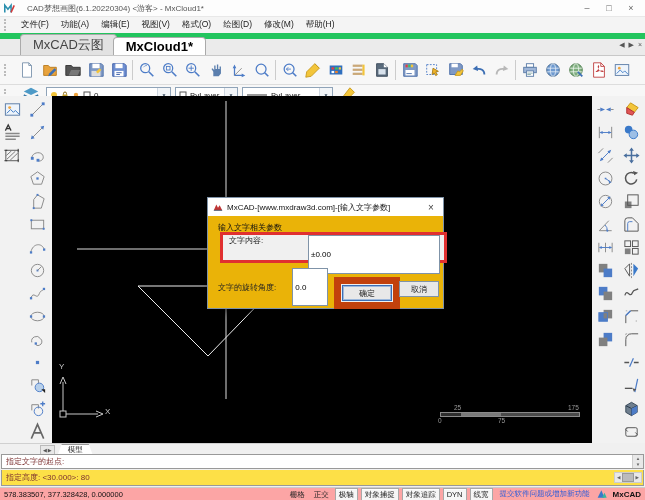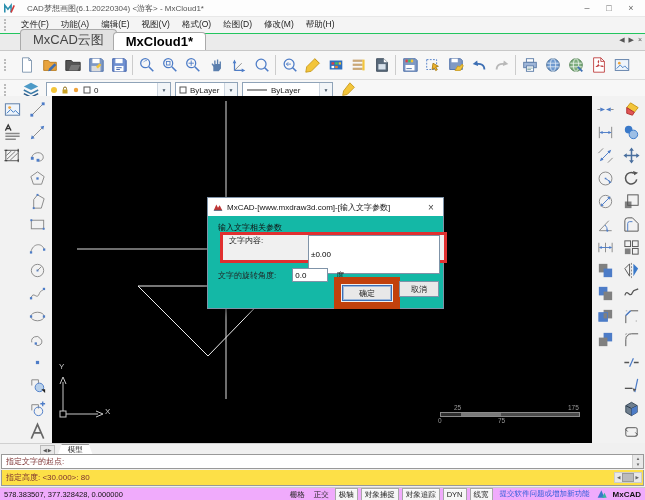--- a/index.html
+++ b/index.html
@@ -6,21 +6,21 @@
   body{width:645px;height:500px;position:relative;background:#f0f0f0;
        font-family:"Liberation Sans","DejaVu Sans",sans-serif;font-size:9px;color:#222;overflow:hidden}
   svg{display:block}
   .ic svg{width:18px;height:18px}
   
   .titlebar{height:16px;background:#fdfdfd;display:flex;align-items:center;padding:0 4px;gap:12px;border-bottom:1px solid #e8e8e8}
   .titlebar .title{font-size:8px;color:#555}
   .wctrl{margin-left:auto;display:flex;gap:2px}
   .wctrl span{width:20px;text-align:center;font-size:9px;color:#666;cursor:default}
   
-  .menubar{height:16px;background:#f4f4f4;display:flex;align-items:center;padding-left:2px;border-bottom:1px solid #22c55e}
+  .menubar{height:16px;background:#f4f4f4;display:flex;align-items:center;padding-left:2px;border-bottom:6px solid #22c55e}
   .grip{width:5px;height:12px;border-left:2px dotted #bbb;margin:0 4px 0 2px}
   .menu-item{padding:1px 6px;font-size:8.5px;color:#222;cursor:default}
   
   .tabbar{height:16px;background:#ebebeb;display:flex;align-items:flex-end;padding-left:20px;border-bottom:1px solid #c8c8c8;position:relative}
   .tab{font-size:13px;padding:1px 12px 1px;background:#e2e2e2;border:1px solid #aaa;border-bottom:none;border-radius:4px 4px 0 0;margin-right:-4px;color:#444}
   .tab.active{background:#fff;font-weight:bold;color:#000;z-index:2;position:relative}
   .tabctrl{position:absolute;right:3px;top:2px;display:flex;gap:4px;font-size:7px;color:#555}
   
   .toolbar-main{height:28px;background:#f7f7f7;display:flex;align-items:center;border-bottom:1px solid #ddd;padding-left:2px}
   .ic{width:23px;height:24px;display:flex;align-items:center;justify-content:center}
@@ -36,48 +36,48 @@
   .col{display:flex;flex-direction:column;align-items:center;padding-top:2px}
   .pbtn{width:23px;height:23px;display:flex;align-items:center;justify-content:center}
   .pbtn svg{width:19px;height:19px}
   .canvas{width:540px;height:347px;background:#000;position:relative;flex:none}
   .ucs-label{position:absolute;color:#c8c8c8;font-size:8px}
   
   .scalebar{position:absolute;left:388px;top:308px;width:140px;height:20px}
   .scalebar .lab{position:absolute;color:#9a9a9a;font-size:6.5px}
   .sbar{position:absolute;left:0;top:8px;width:140px;height:5px;border:1px solid #8a8a8a;display:flex;box-sizing:border-box}
   
-  .dialog{position:absolute;left:207px;top:197px;width:235px;height:110px;background:#14b8a6;border:1px solid #7f93a8;box-shadow:3px 3px 8px rgba(0,0,0,.55);z-index:10}
+  .dialog{position:absolute;left:207px;top:197px;width:235px;height:110px;background:#eab308;border:1px solid #7f93a8;box-shadow:3px 3px 8px rgba(0,0,0,.55);z-index:10}
   .dlg-title{height:18px;background:#fff;display:flex;align-items:center;padding:0 5px;gap:4px;font-size:8px;color:#111}
   .dlg-close{margin-left:auto;font-size:10px;color:#444;width:14px;text-align:center}
   .dlg-section{font-size:8px;margin:6px 0 0 10px;color:#111}
   .red-row{position:absolute;left:12px;top:34px;width:221px;height:25px;border:3px solid #e03030;display:flex;align-items:flex-start;background:#f0f0f0}
   .red-row label{font-size:8px;margin-left:6px}
   .red-row input{position:absolute;left:85px;width:126px;height:13px;border:1px solid #7f93a8;font-size:8px;padding:12px 2px;font-family:inherit}
   .rot-row{position:absolute;left:10px;top:70px;display:flex;align-items:center;font-size:8px}
-  .rot-row input{width:30px;height:12px;border:1px solid #7f93a8;font-size:8px;padding:0 2px;margin-left:16px;font-family:inherit}
+  .rot-row input{width:30px;height:12px;border:1px solid #7f93a8;font-size:8px;padding:12px 2px;margin-left:16px;font-family:inherit}
   .rot-row .unit{margin-left:8px}
   .ok-wrap{position:absolute;left:126px;top:79px;border:7px solid #c2410c;padding:1px;background:#f0f0f0}
   .btn{width:48px;height:14px;background:#e8e8e8;border:1px solid #7f93a8;font-size:8px;display:flex;align-items:center;justify-content:center}
   .btn.default{border:1px solid #3c6eb4;box-shadow:inset 0 0 0 1px #9cb8dc}
   .cancel-btn{position:absolute;left:191px;top:83px;width:38px;height:14px}
   
   .model-row{position:absolute;top:443px;left:0;width:570px;height:11px;background:#f0f0f0;display:flex;align-items:center;font-size:7.5px;border-top:1px solid #d0d0d0}
   .mr-arrows{margin-left:40px;display:flex;gap:1px;border:1px solid #bbb;background:#e8e8e8;padding:0 2px;font-size:5px;color:#555;height:8px;align-items:center}
   .model-tab{margin-left:3px;background:#fff;padding:0 10px;clip-path:polygon(4px 0,calc(100% - 4px) 0,100% 100%,0 100%);border-top:1px solid #999;font-size:7.5px}
   .history-row{position:absolute;top:454px;left:1px;width:643px;height:15px;background:#fff;border:1px solid #999;box-sizing:border-box;display:flex;align-items:center}
   .history-row .txt{margin-left:4px;color:#7c3030;font-size:8px}
   .vscroll{margin-left:auto;width:10px;height:100%;display:flex;flex-direction:column;background:#e8e8e8;border-left:1px solid #ccc}
   .vscroll span{flex:1;display:flex;align-items:center;justify-content:center;font-size:4.5px;color:#666}
   .cmd-row{position:absolute;top:470px;left:1px;width:643px;height:16px;background:#fde047;border:1px solid #999;border-top:none;box-sizing:border-box;display:flex;align-items:center}
   .cmd-row .txt{margin-left:4px;color:#7c3030;font-size:8px}
   .hscroll{margin-left:auto;height:9px;width:26px;display:flex;align-items:center;background:#e8e8e8;border:1px solid #ccc;margin-right:1px}
   .hscroll span{font-size:4.5px;color:#666;padding:0 2px}
   .hscroll .thumb{flex:1;height:7px;background:#bbb;border:1px solid #999}
-  .statusbar{position:absolute;top:487px;left:0;width:645px;height:13px;background:#f0abfc;display:flex;align-items:center;font-size:7.5px;padding:0 4px;box-sizing:border-box;border-top:1px solid #ccc}
+  .statusbar{position:absolute;top:487px;left:0;width:645px;height:13px;background:#fca5a5;display:flex;align-items:center;font-size:7.5px;padding:0 4px;box-sizing:border-box;border-top:1px solid #ccc}
   .coords{color:#111}
   .toggles{margin-left:auto;display:flex;align-items:center;gap:3px}
   .toggle{padding:0 3px;height:11px;line-height:11px;color:#222}
   .toggle.raised{border:1px solid #a8a8a8;background:#f6f6f6;box-shadow:0 1px 0 #fff inset}
   .fb-link{color:#2b5cd9;margin:0 4px}
   .brand{display:flex;align-items:center;gap:6px;font-size:8px;font-weight:bold;color:#111}
 </style>
 </head>
 <body>
 

